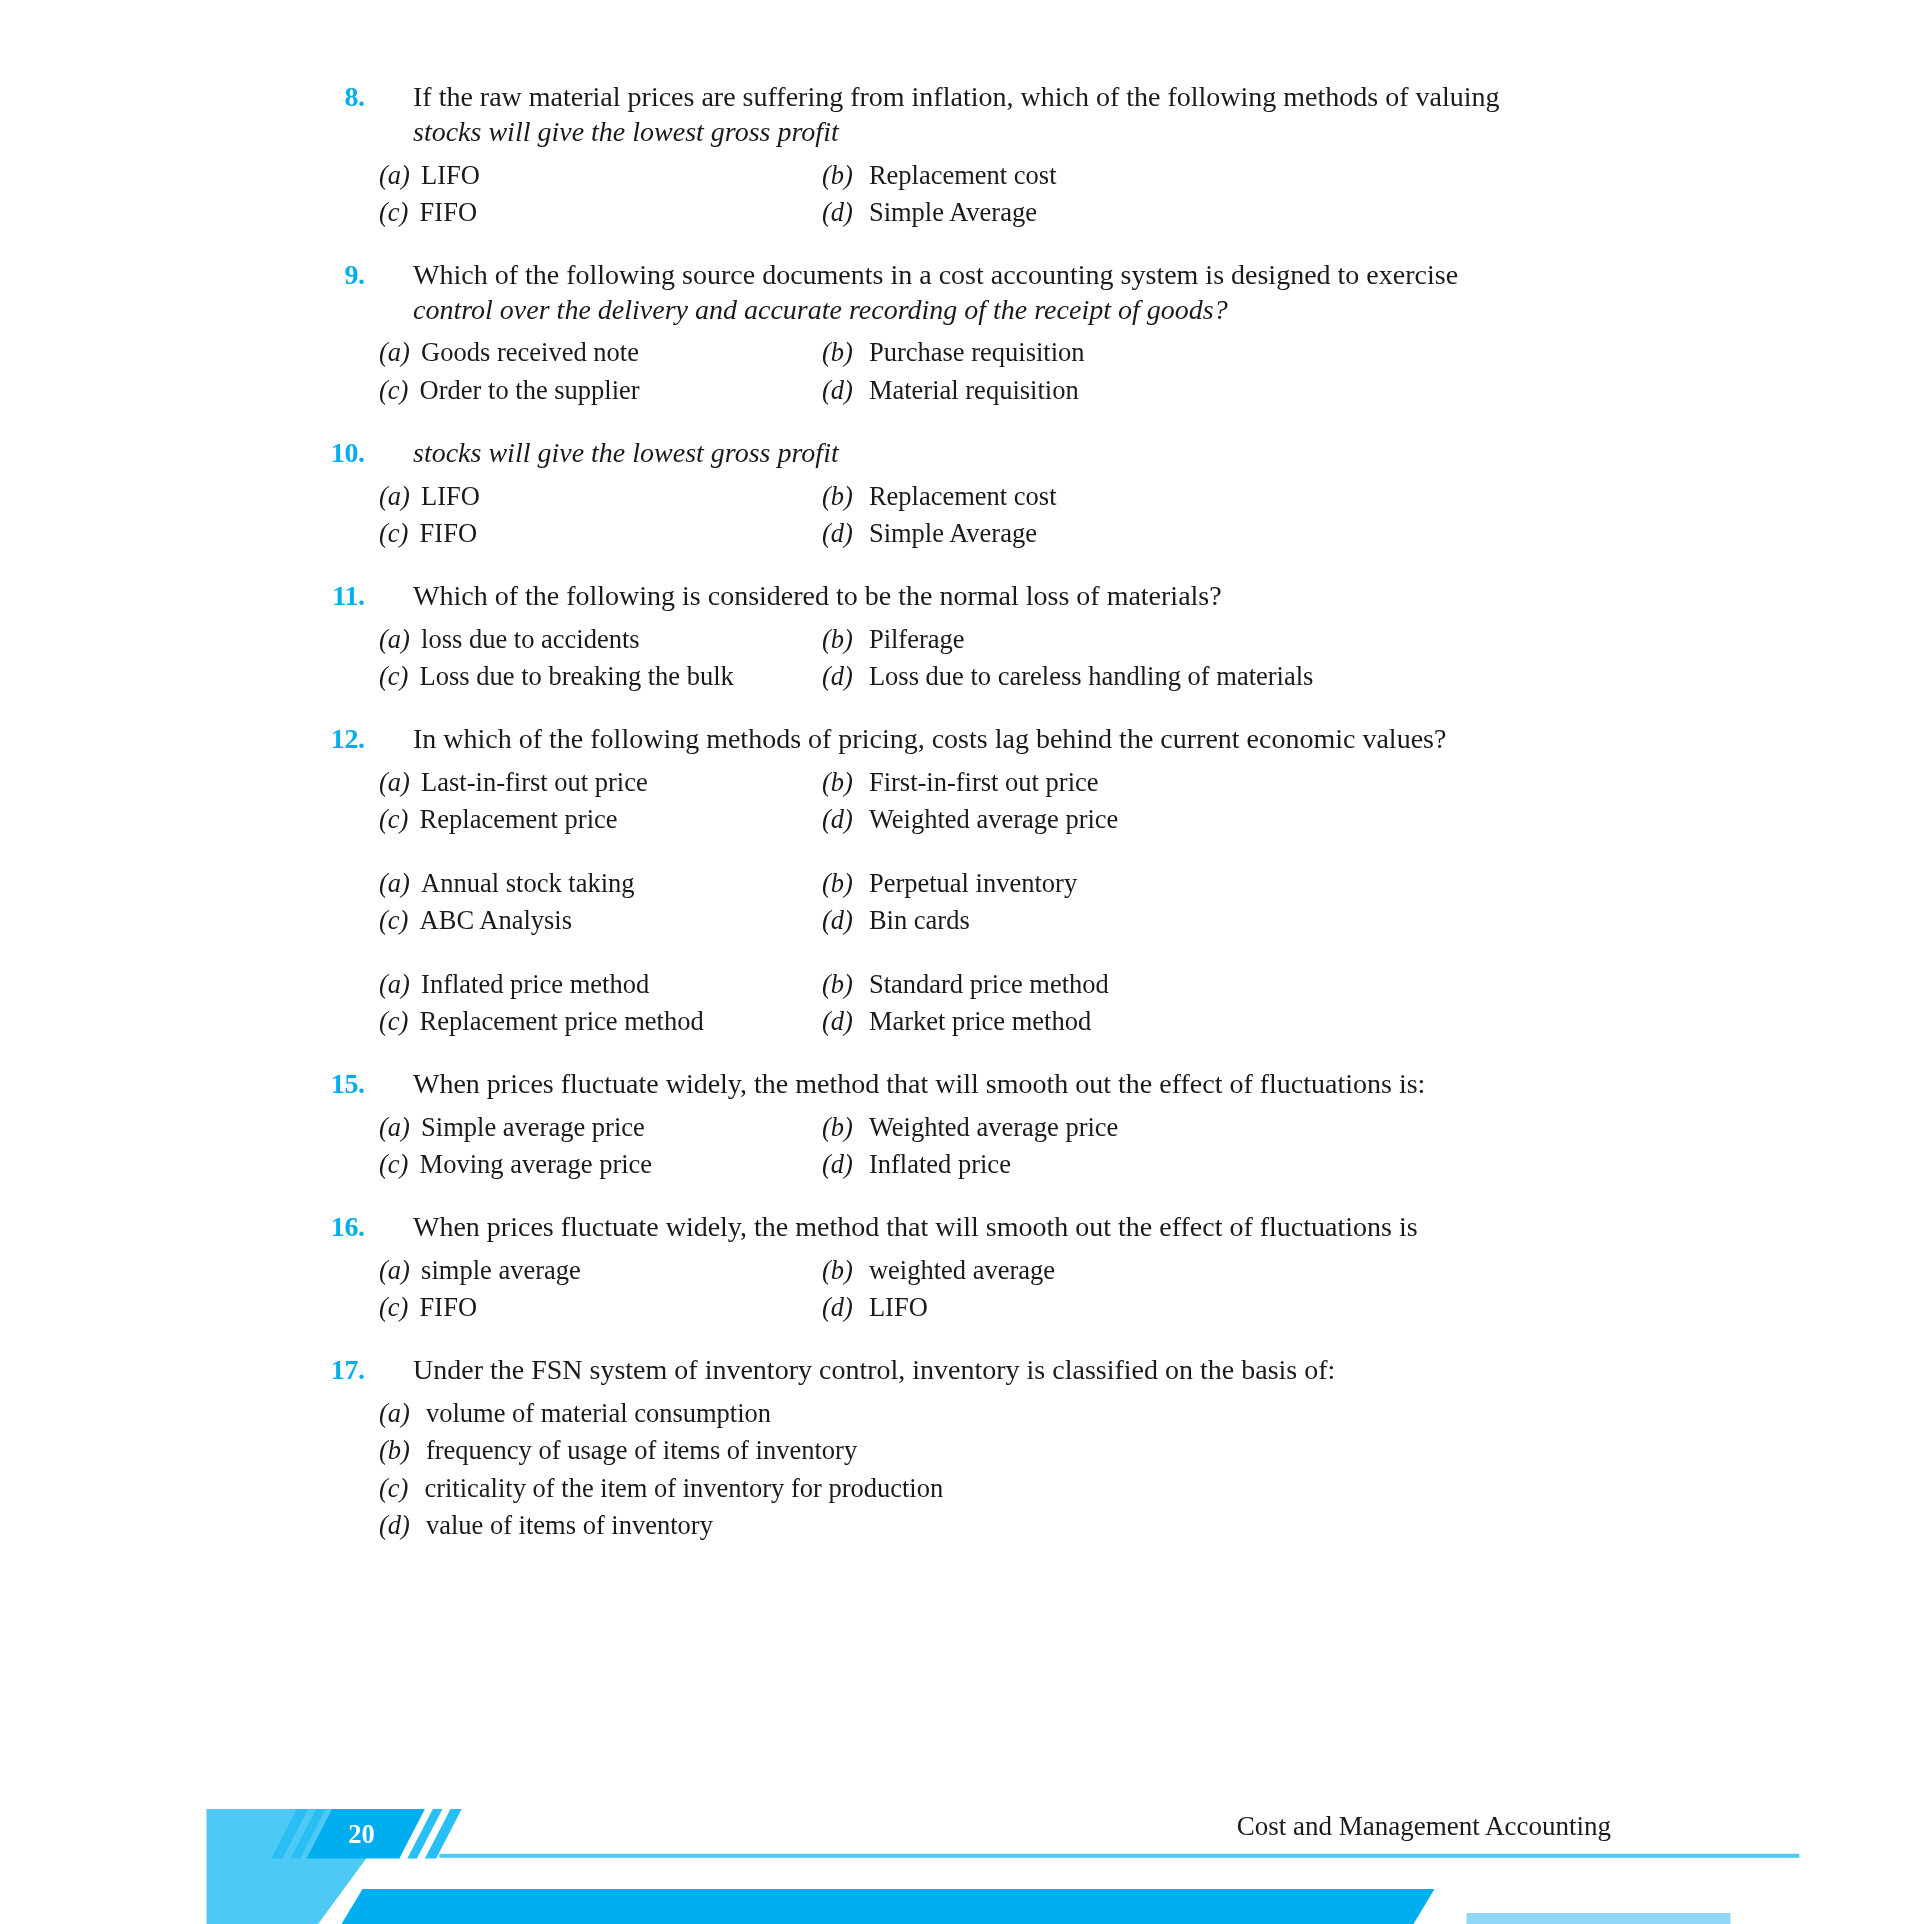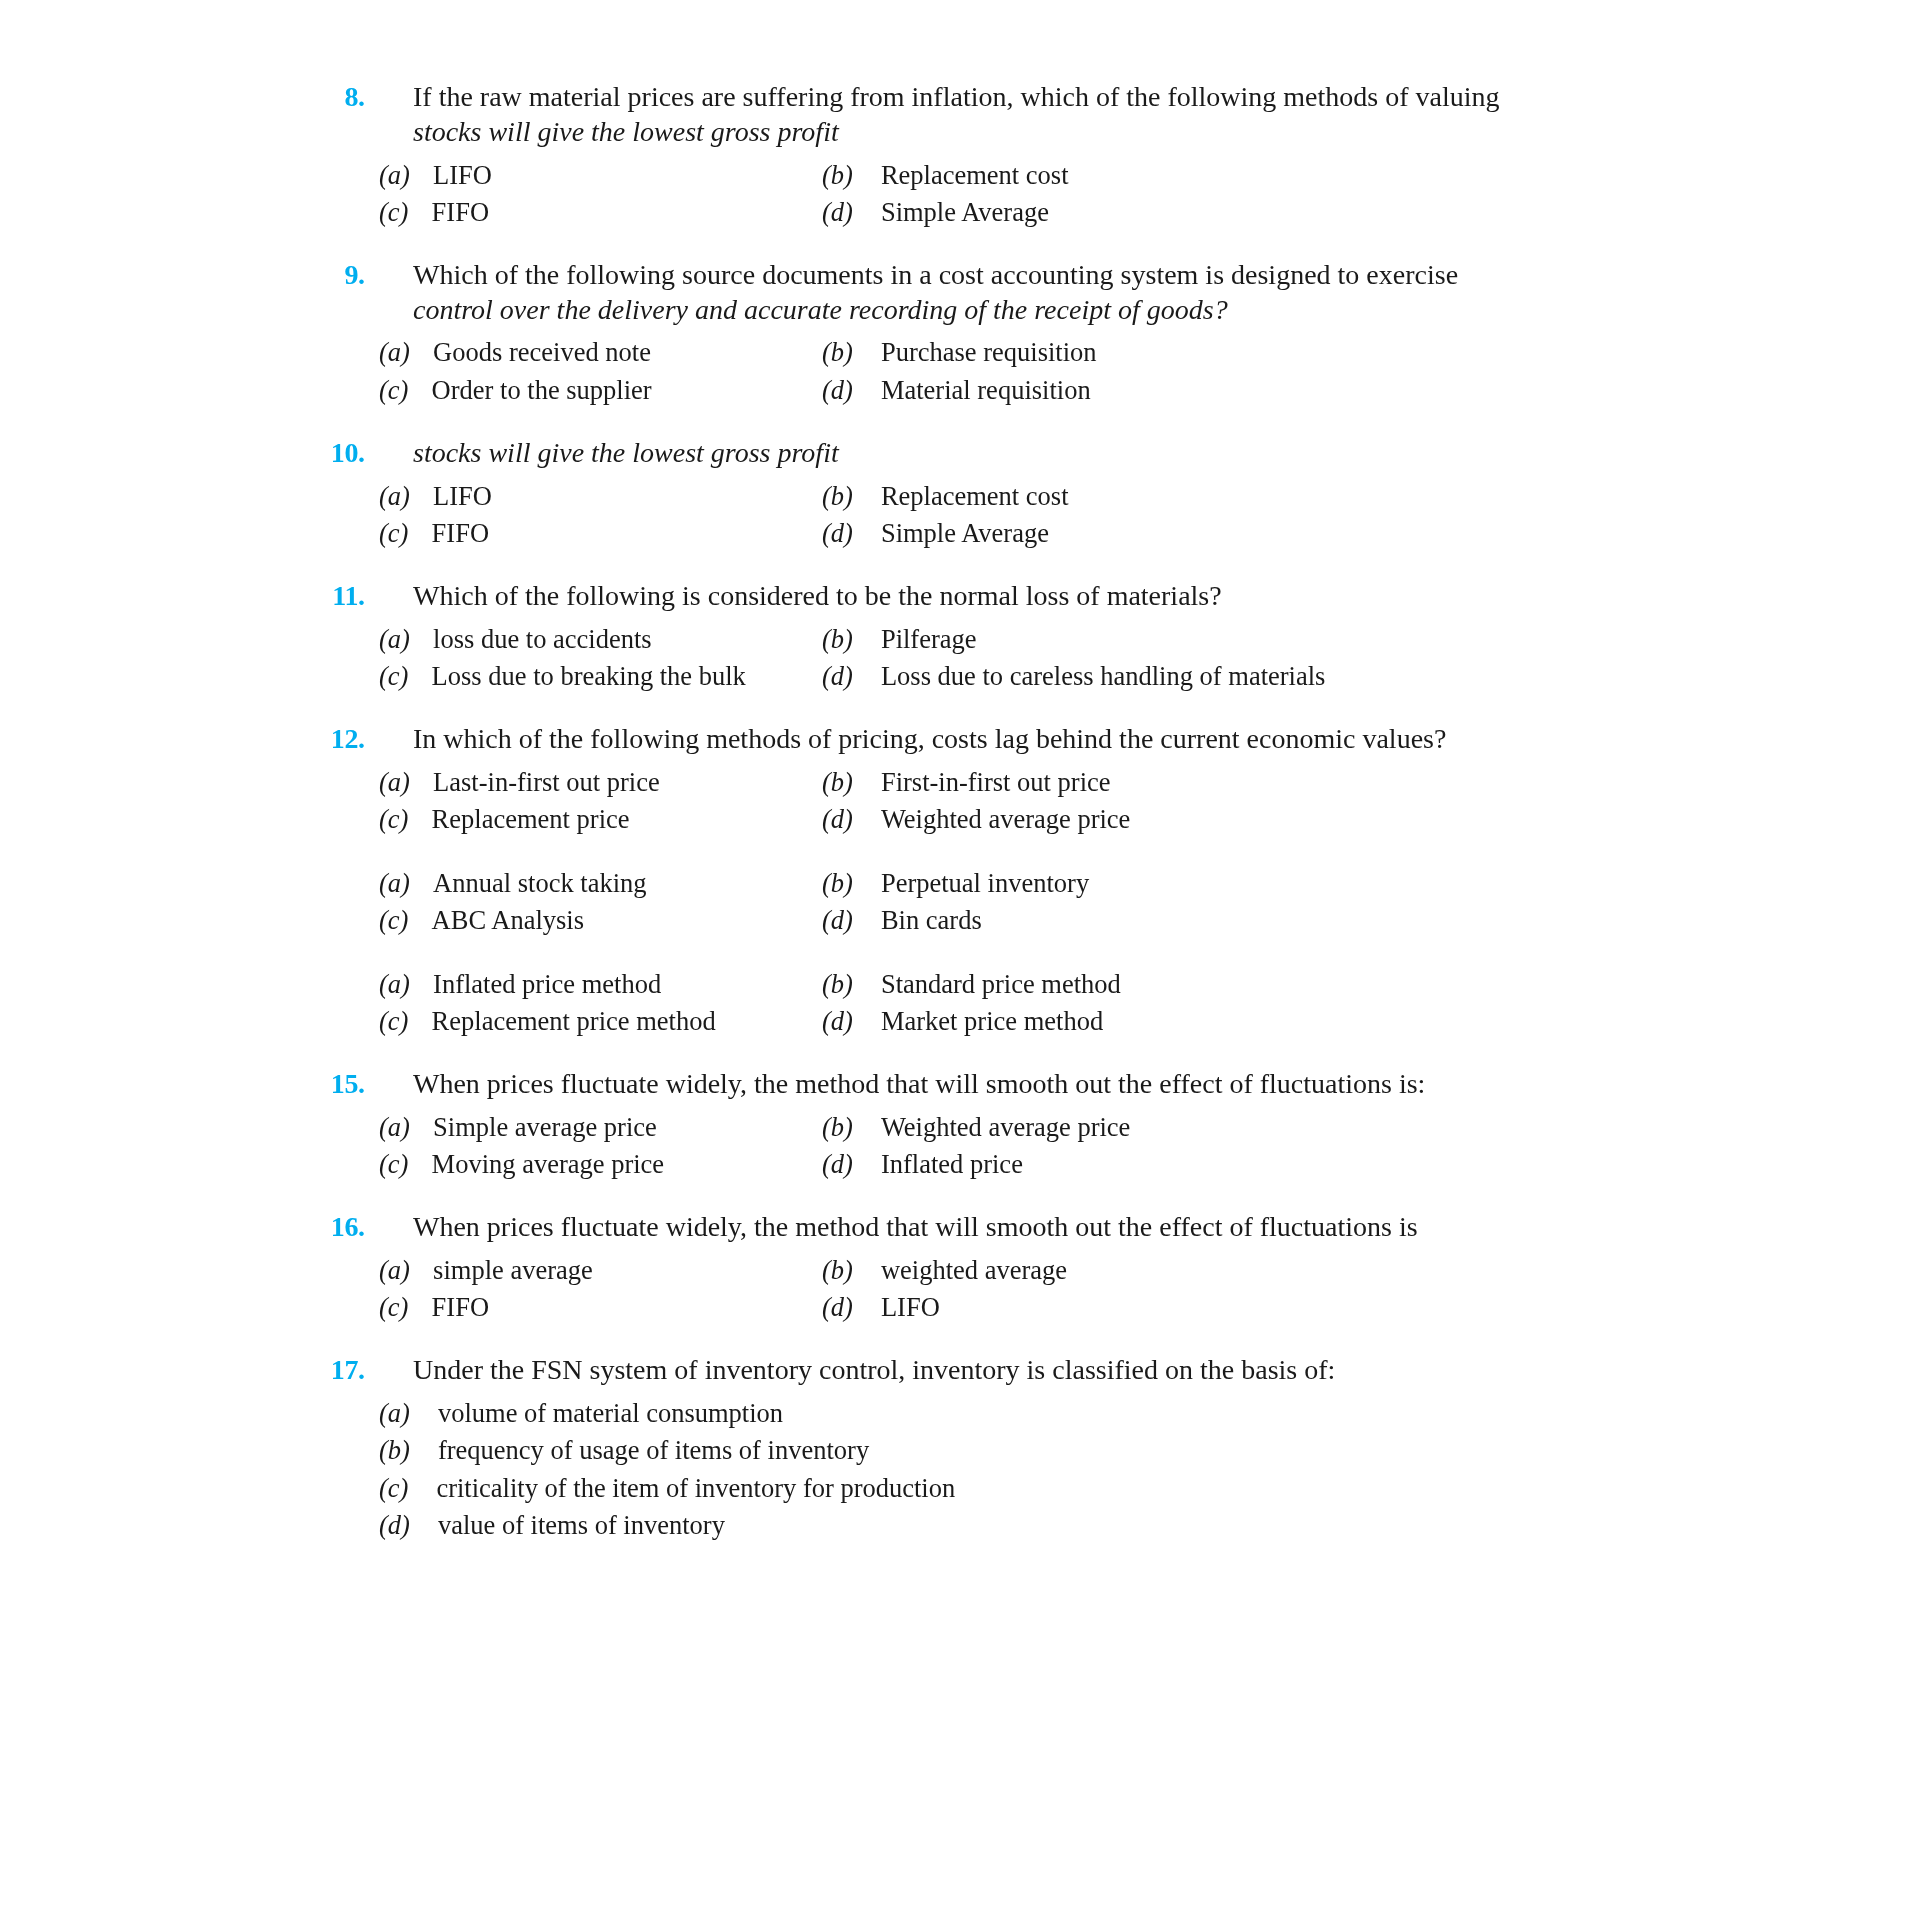--- a/index.html
+++ b/index.html
@@ -81,21 +81,21 @@
   .opt.col-b { flex: 1 1 auto; }
   .opt.full  { width: 100%; }
 
   .opt-key {
     font-style: italic;
     flex: 0 0 auto;
     padding-right: 11.2px;
     white-space: nowrap;
   }
   .opt-key.wide { padding-right: 16px; }
-  .opt-label { flex: 1 1 auto; margin-left: 12px; }
+  .opt-label { flex: 1 1 auto; }
 
   
   .opts.single .opt { width: 100%; }
   .opts.single .opt-key { padding-right: 16px; }
 
   
   .footer {
     position: absolute;
     left: 0;
     top: 1801px;
@@ -403,15 +403,37 @@
           <div class="opt-row">
             <div class="opt full">
               <span class="opt-key">(d)</span>
               <span class="opt-label">value of items of inventory</span>
             </div>
           </div>
         </div>
       </div>
     </div>
 
+  <div class="footer">
+    <svg width="1925" height="128" viewBox="0 0 2400 160">
+
+      <polygon points="255,10 500,10 390,160 255,160" fill="#4DC9F6"></polygon>
+
+      <polygon points="368,10 382,10 350,72 336,72" fill="#29BEF4"></polygon>
+      <polygon points="392,10 404,10 372,72 360,72" fill="#29BEF4"></polygon>
+
+      <polygon points="412,10 528,10 496,72 380,72" fill="#00AEEF"></polygon>
+
+      <polygon points="538,10 550,10 518,72 506,72" fill="#29BEF4"></polygon>
+      <polygon points="560,10 574,10 542,72 528,72" fill="#29BEF4"></polygon>
+
+      <rect x="546" y="66" width="1700" height="5" fill="#4DC9F6"></rect>
+
+      <polygon points="450,110 1790,110 1760,160 420,160" fill="#00AEEF"></polygon>
+
+      <rect x="1830" y="140" width="330" height="20" fill="#8FD8F8"></rect>
+    </svg>
+    <div class="page-no">20</div>
+    <div class="footer-title">Cost and Management Accounting</div>
+  </div>
 
 </div>
 
 
 </body></html>

